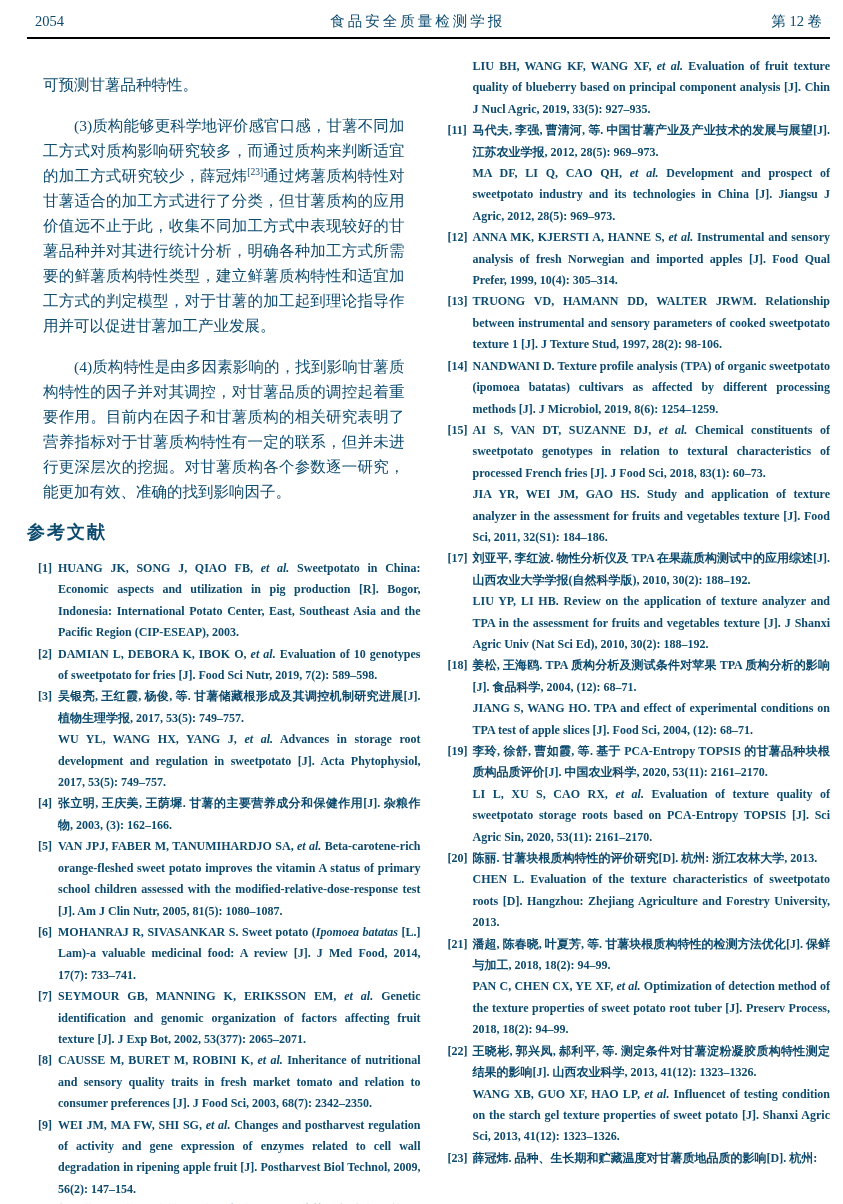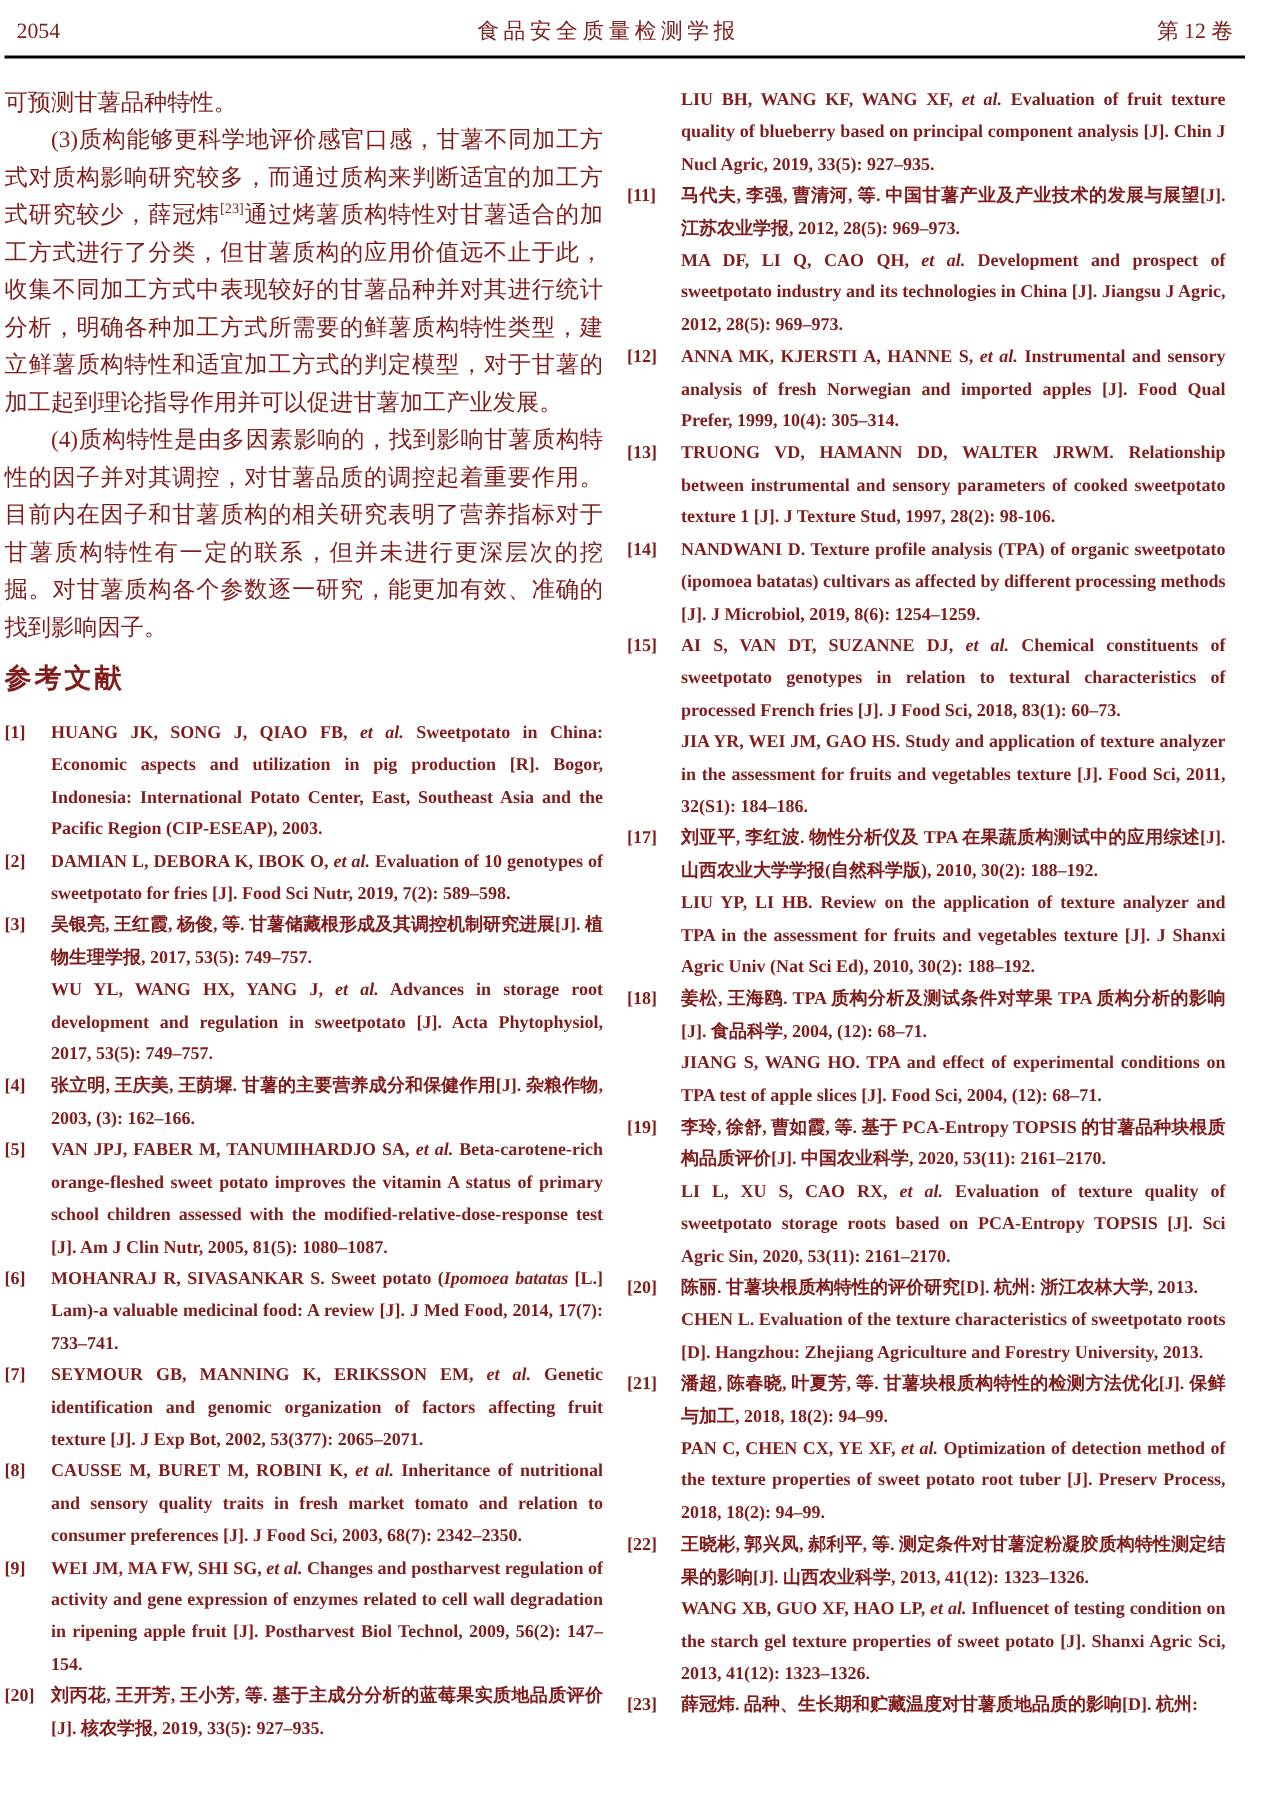--- a/index.html
+++ b/index.html
@@ -1,53 +1,53 @@
 <!DOCTYPE html>
 <html><head>
 <meta charset="utf-8">
 <style>
   html,body{margin:0;padding:0;background:#ffffff;}
   .page{
     position:relative;
     width:843px;height:1204px;
-    background:#ffffff;color:#7f1d1d;
+    background:#ffffff;color:#0c4a6e;
     font-family:"Liberation Serif","DejaVu Serif",serif;
     box-sizing:border-box;
-    padding:10px 13px 0 3px;
+    padding:10px 13px 0 27px;
     overflow:hidden;
   }
   .header{
     display:flex;justify-content:space-between;align-items:baseline;
     font-size:14.5px;line-height:18px;
     padding:2px 8px 7px 8px;
     border-bottom:2.5px solid #000;
   }
   .header .center{letter-spacing:3px;}
   .columns{display:flex;gap:16px;padding-top:17px;}
   .column{width:399px;box-sizing:border-box;text-align:justify;}
-  .para{margin:0;font-size:15.5px;line-height:25px;}
+  .para{margin:16px;font-size:15.5px;line-height:25px;}
   .para.indent{text-indent:31px;}
   .para sup{font-size:9.5px;line-height:0;}
   .refs-heading{
     margin:9px 0 14px 0;
     font-size:18px;font-weight:bold;letter-spacing:2px;
     font-family:"Liberation Sans","DejaVu Sans",sans-serif;
     text-align:left;
   }
   .ref-item{margin:0;}
   .ref-entry{
     position:relative;
     font-size:12px;line-height:21.4px;
     text-align:justify;
     font-weight:bold;
   }
   .col-left .ref-entry{padding-left:31px;}
   .col-right .ref-entry{padding-left:36px;}
   .ref-label{
-    position:absolute;left:0;top:0;
+    position:absolute;left:11px;top:0;
     width:26px;text-align:left;
   }
   .col-right .ref-label{width:30px;}
   .ref-entry i{font-style:italic;}
 </style>
 </head>
 <body>
 
 <div class="page">
   <div class="header">

